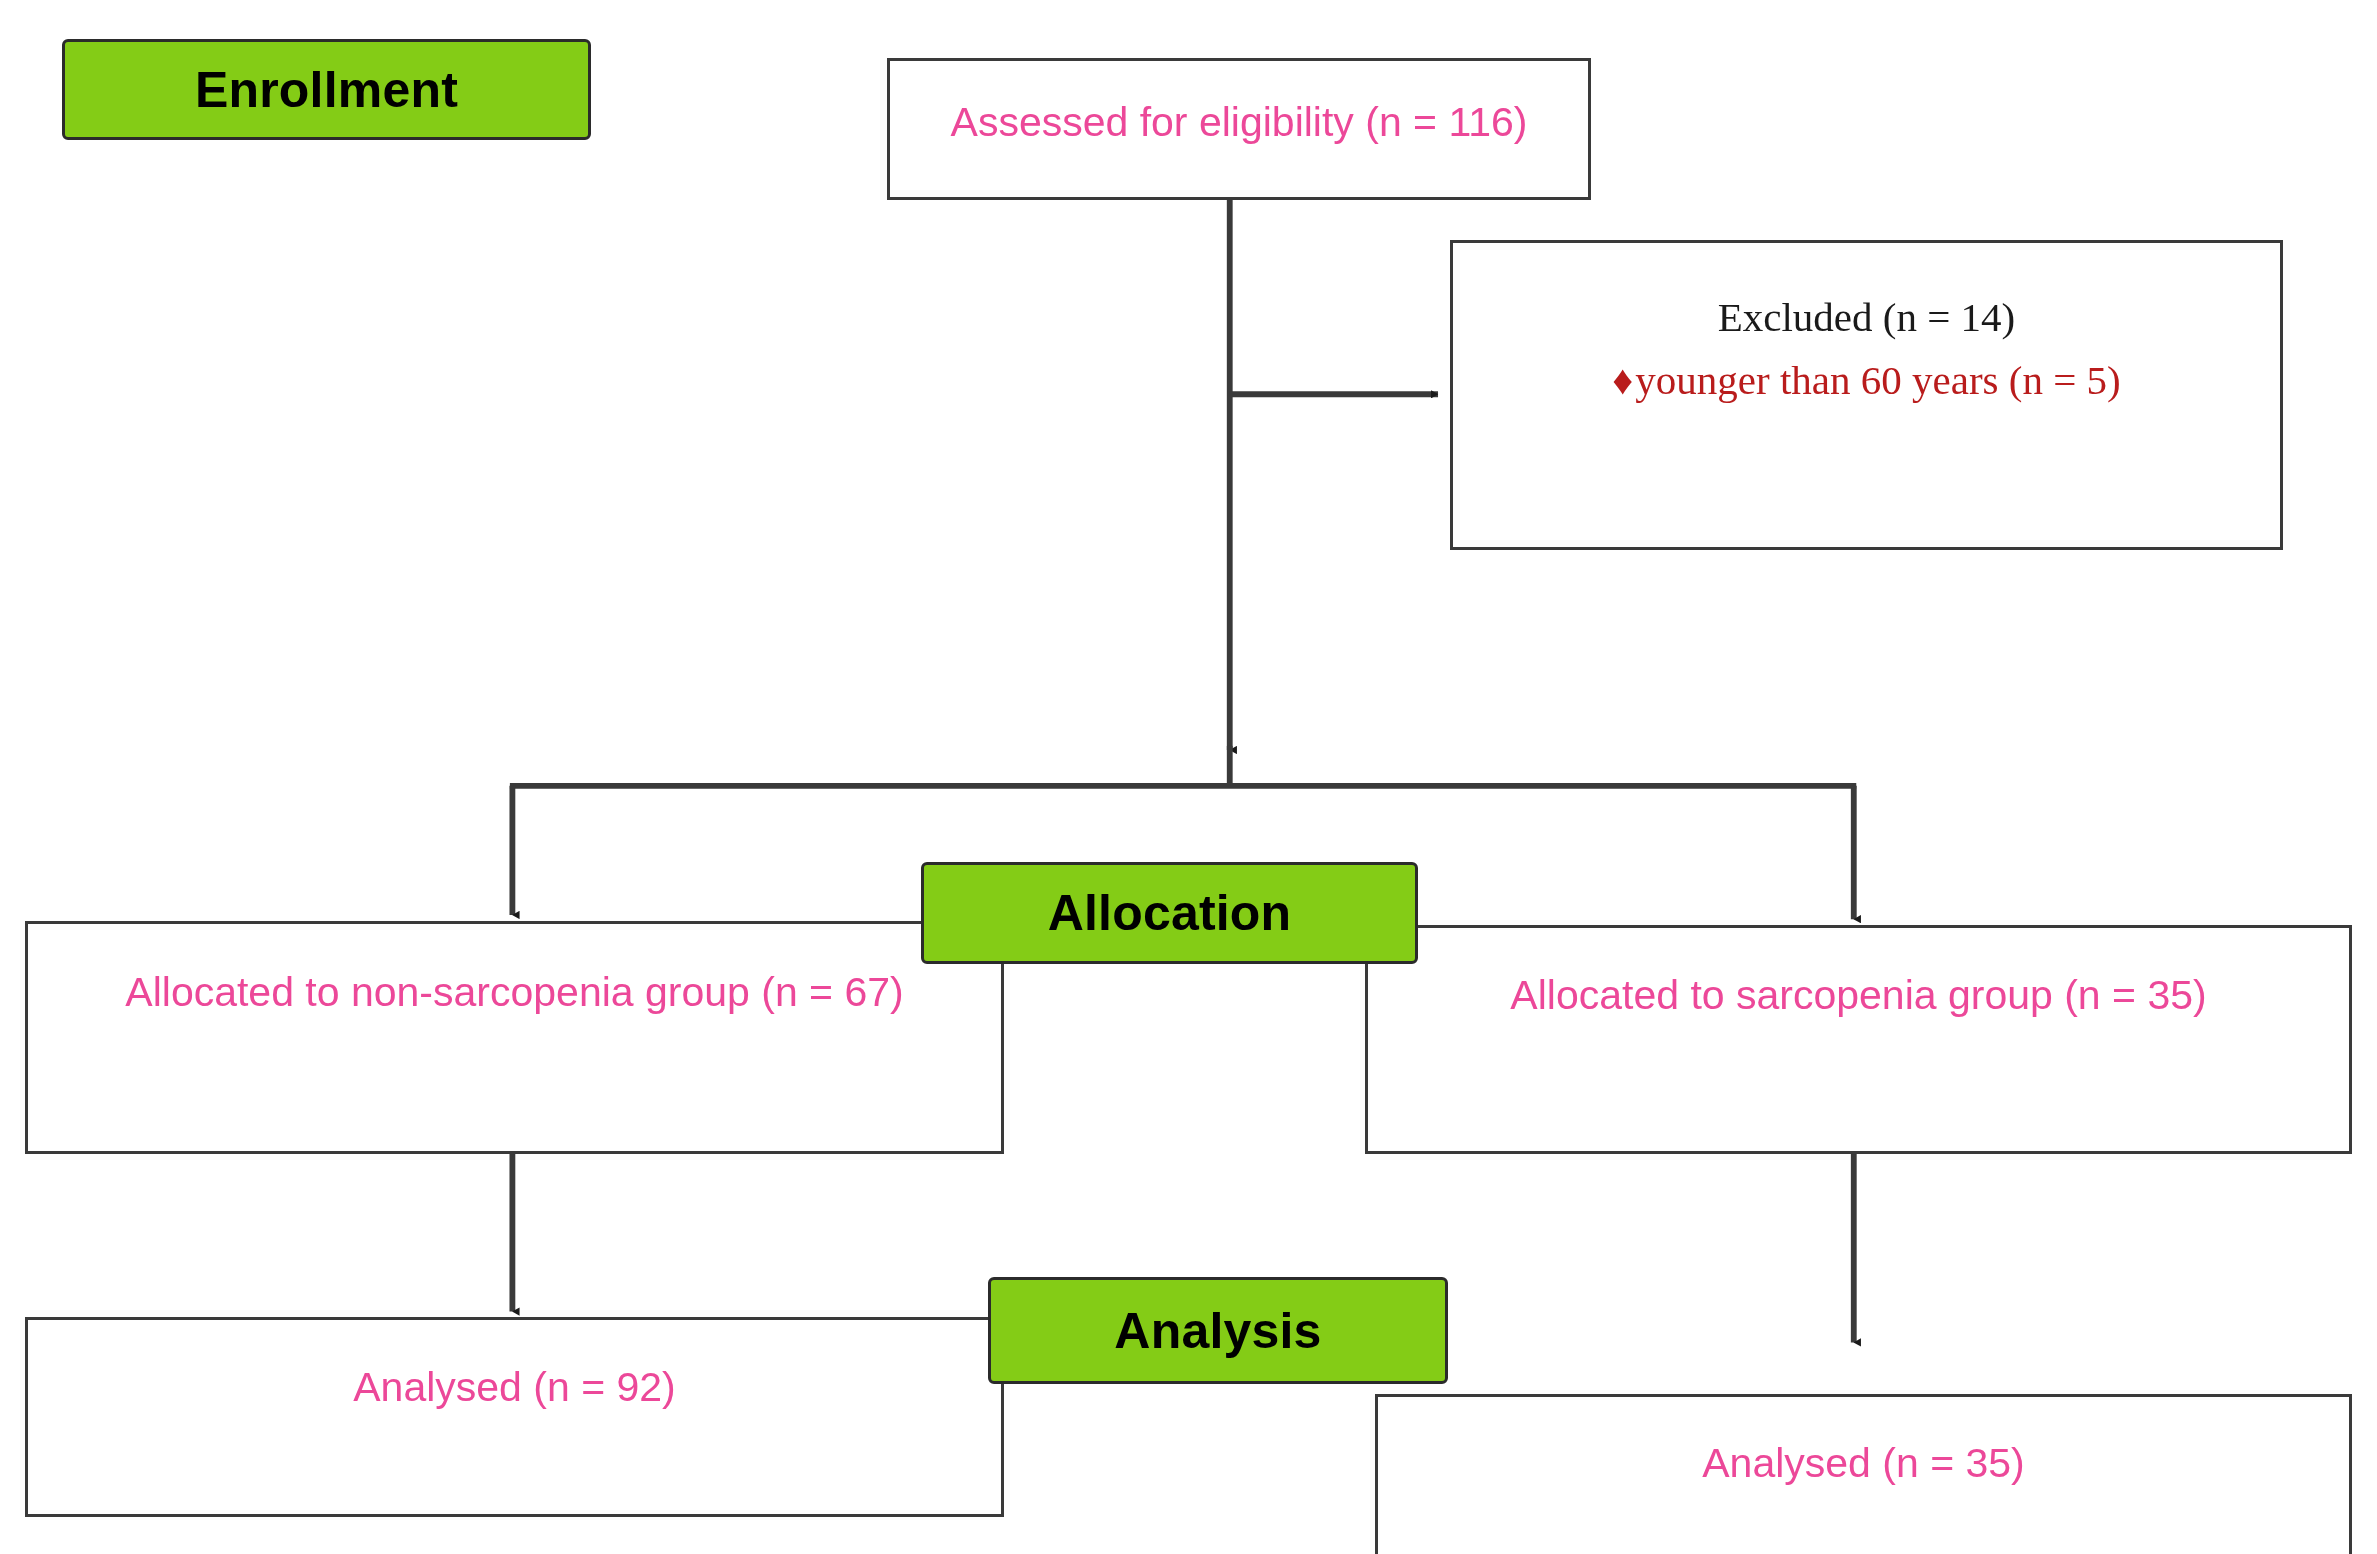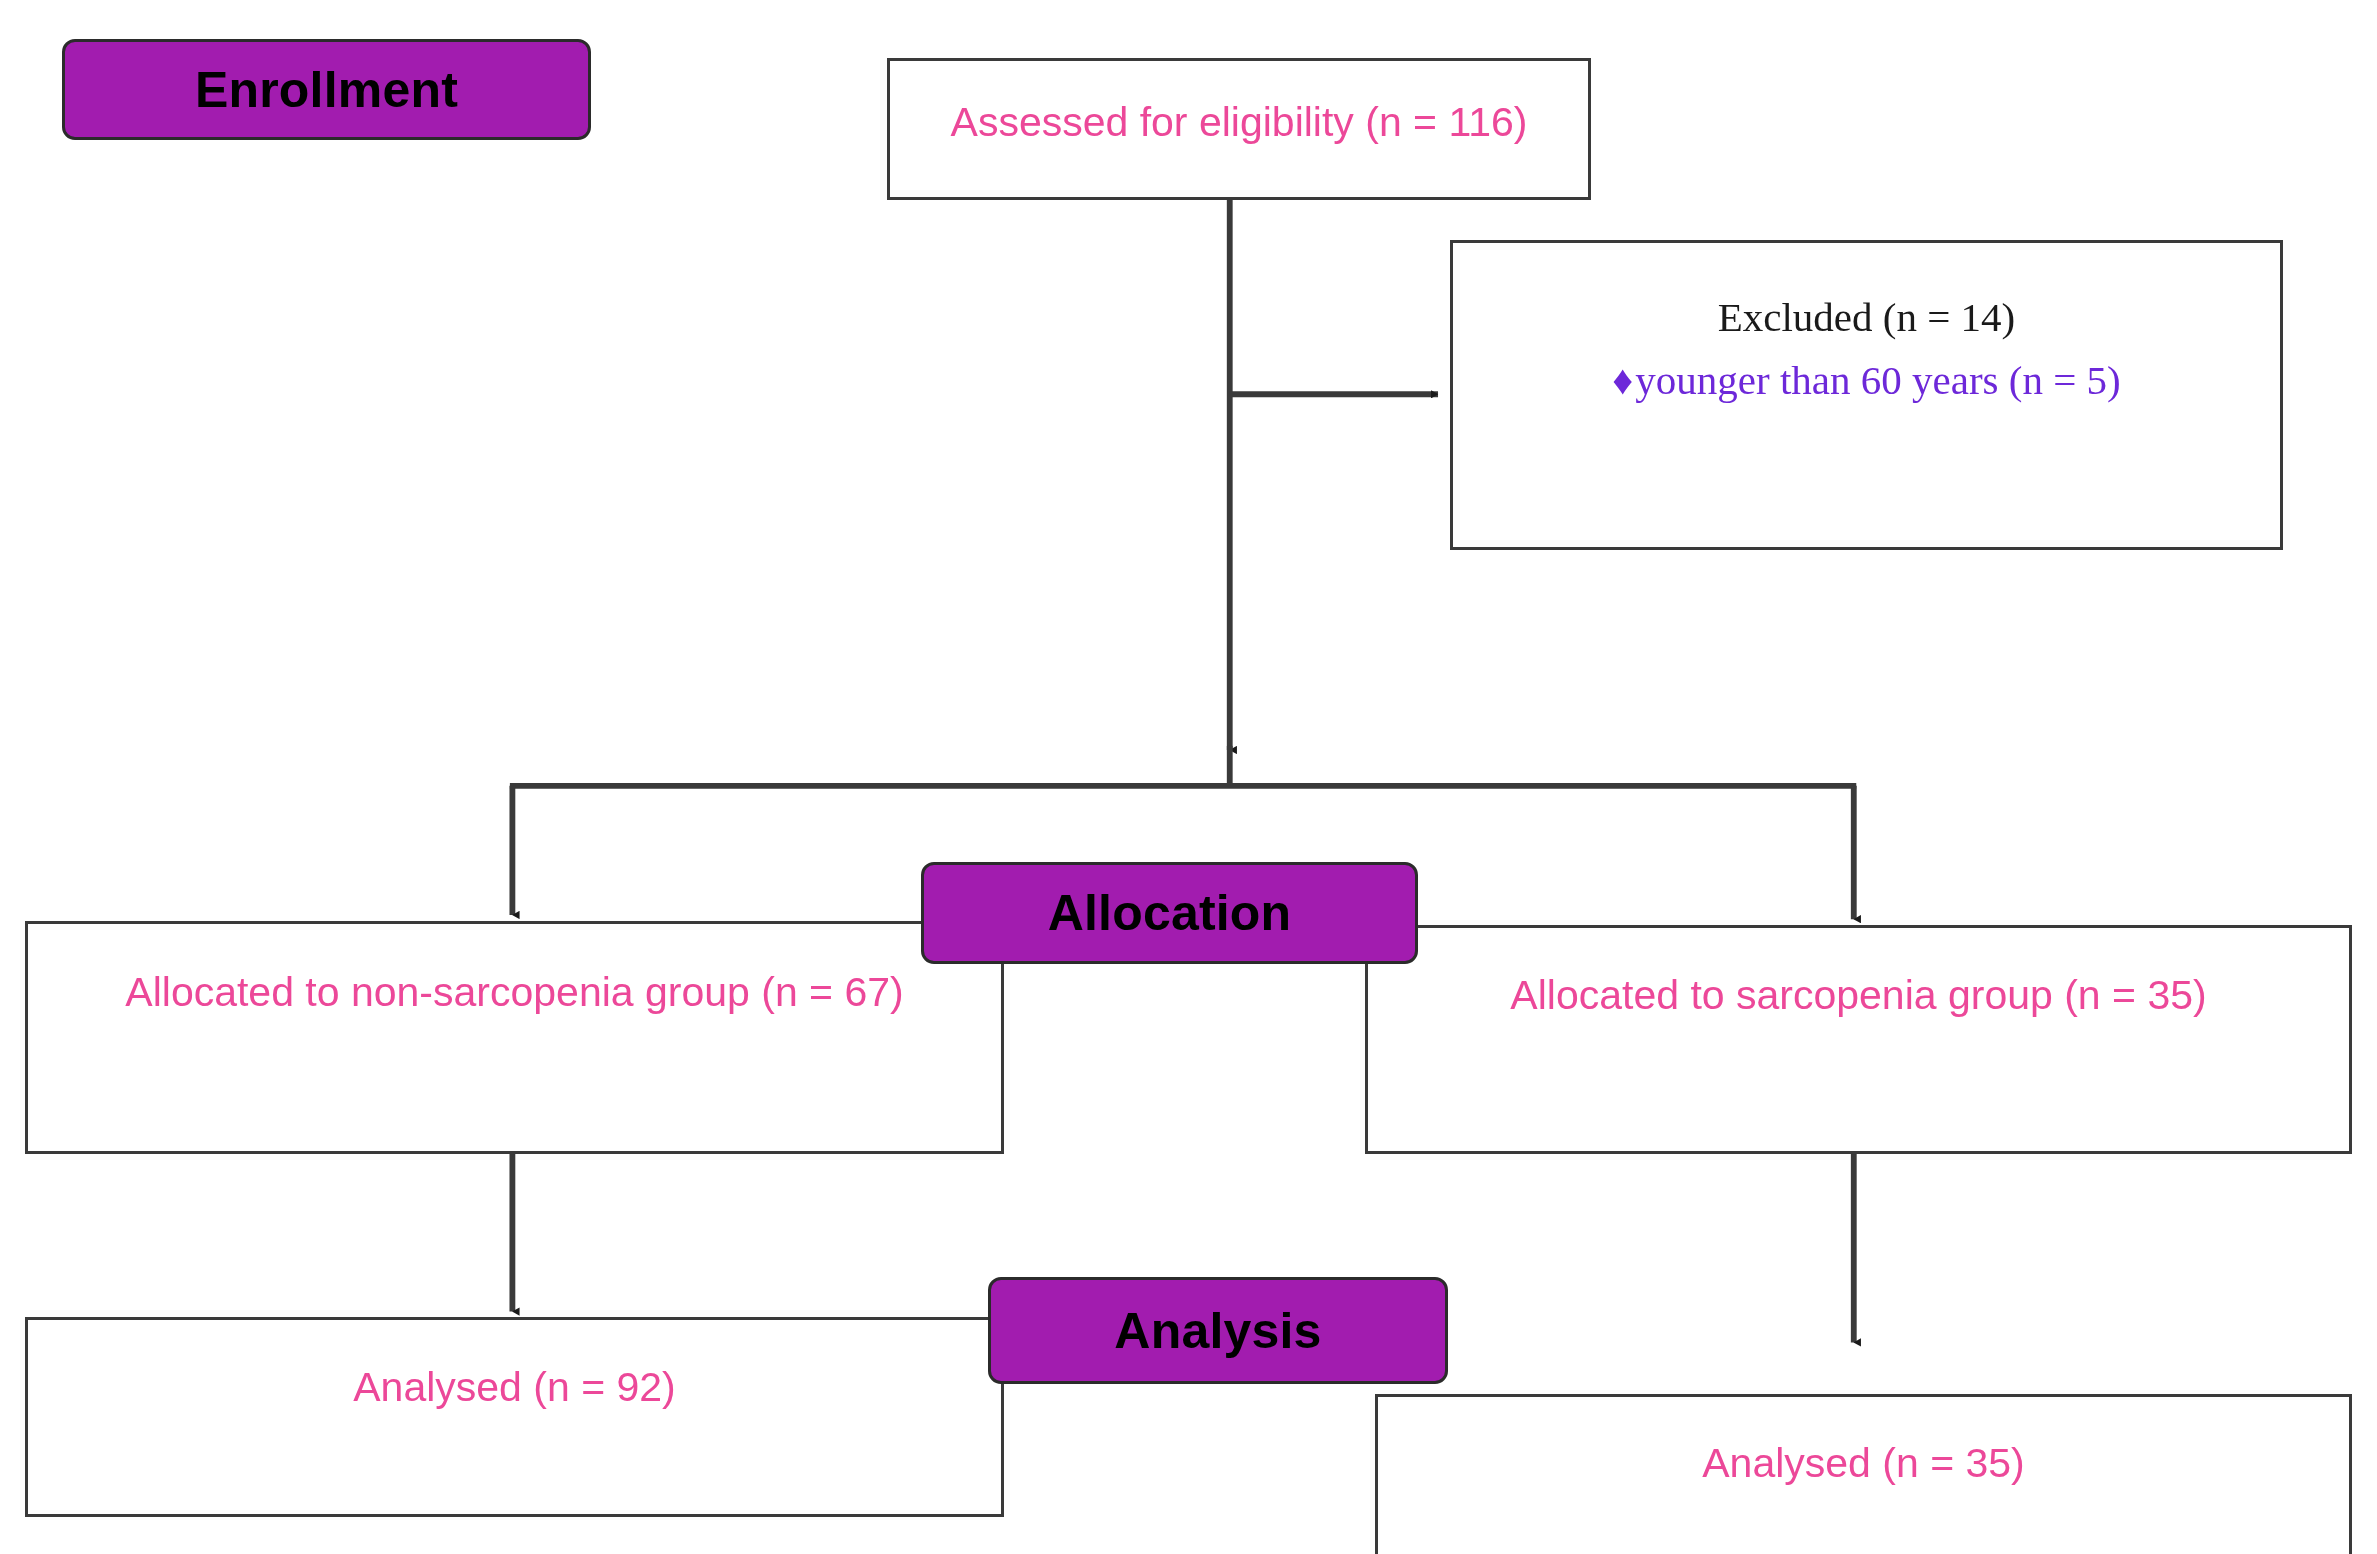--- a/index.html
+++ b/index.html
@@ -14,23 +14,23 @@
   #canvas {
     position: relative;
     width: 2377px;
     height: 1555px;
     background: #ffffff;
     overflow: hidden;
   }
   
   .stage-badge {
     position: absolute;
-    background: #a21caf;
+    background: #84cc16;
     border: 3.3px solid #2b2b2b;
-    border-radius: 13px;
+    border-radius: 6px;
     box-sizing: border-box;
     display: flex;
     align-items: center;
     justify-content: center;
     color: #000000;
     font-weight: bold;
     z-index: 40;
   }
   .stage-badge span {
     display: block;
@@ -74,21 +74,21 @@
   #box-excluded  { left: 1450px; top: 240px;  width: 833px; height: 310px; font-family: Liberation Serif, serif; }
   #box-excluded .excl-title {
     position: absolute; left: 0; right: 0; top: 50px;
     text-align: center; font-size: 41px; color: #1a1a1a; white-space: nowrap;
   }
   #box-excluded .excl-list {
     position: absolute; top: 111px; left: 0; right: 0;
     display: flex; flex-direction: column; align-items: center;
   }
   #box-excluded .excl-item {
-    font-size: 41px; color: #6d28d9; line-height: 1.30;
+    font-size: 41px; color: #b91c1c; line-height: 1.30;
     white-space: nowrap; text-align: left; align-self: center;
   }
   #box-excluded .excl-inner { display: inline-block; text-align: left; }
   .diamond-bullet { display: inline-block; width: 23px; }
 
   #box-alloc-left  { left: 25px;   top: 921px; width: 979px; height: 233px; }
   #box-alloc-left .box-text  { top: 44px; }
   #box-alloc-right { left: 1365px; top: 925px; width: 987px; height: 229px; }
   #box-alloc-right .box-text { top: 43px; }
 

